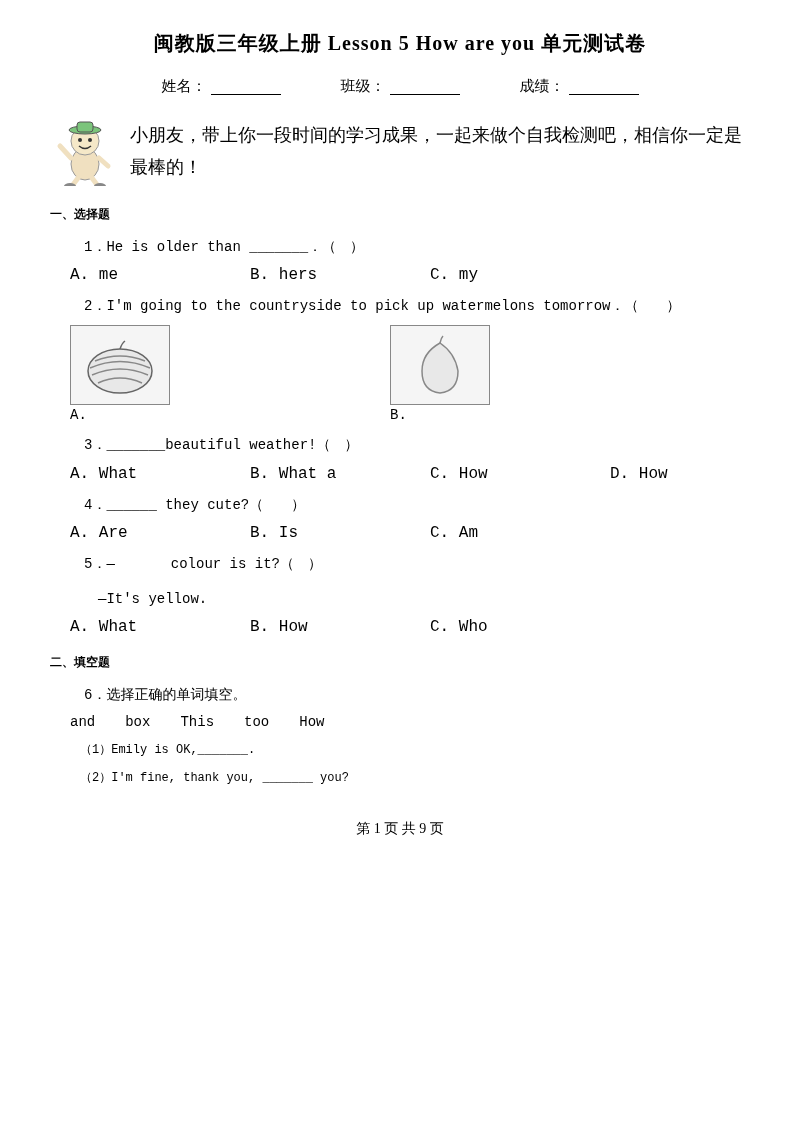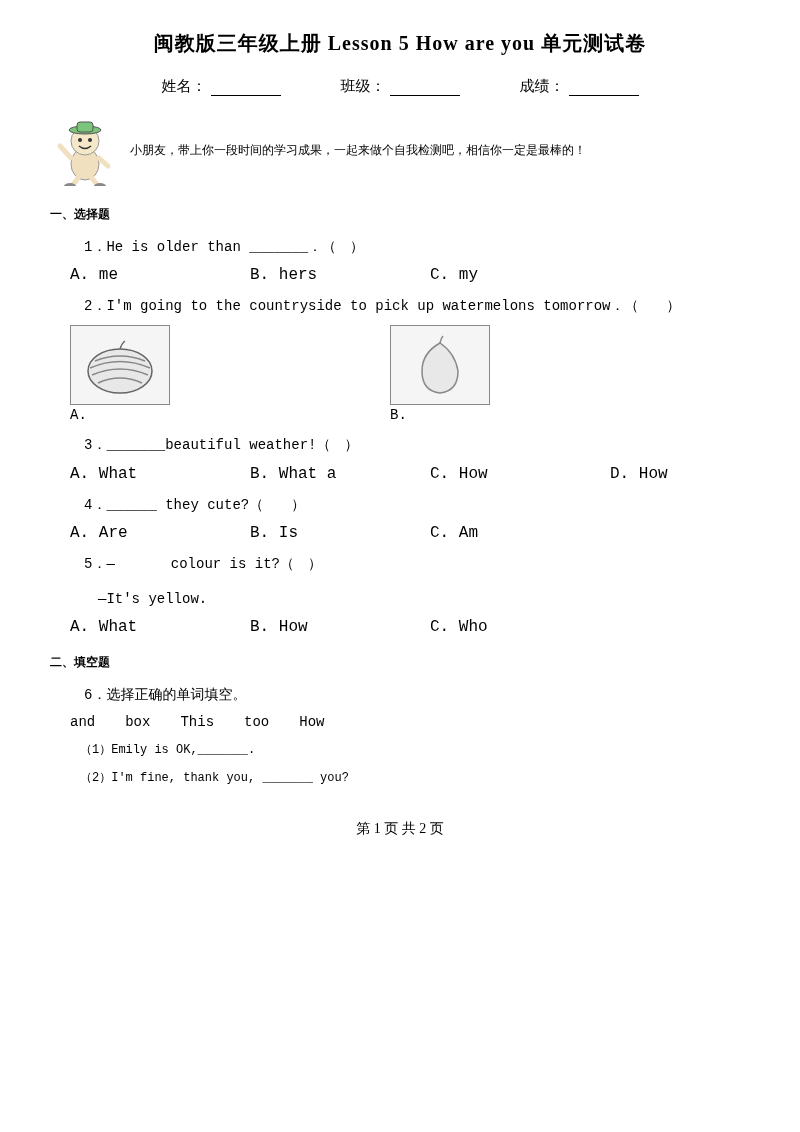--- a/index.html
+++ b/index.html
@@ -25,42 +25,42 @@
     }
     .info-row {
       display: flex;
       justify-content: center;
       gap: 60px;
       margin-bottom: 20px;
       font-size: 15px;
     }
     .info-item {
       display: flex;
-      align-items: flex-end;
+      align-items: flex-start;
       gap: 4px;
     }
     .underline {
       display: inline-block;
       border-bottom: 1px solid #000;
       min-width: 70px;
       height: 18px;
     }
     .mascot-row {
       display: flex;
       align-items: center;
       margin-bottom: 20px;
       gap: 10px;
     }
     .mascot-img {
       width: 70px;
       height: 70px;
       flex-shrink: 0;
     }
     .intro-text {
-      font-size: 12px;
+      font-size: 18px;
       line-height: 1.8;
     }
     .section-title {
       font-size: 12px;
       font-weight: bold;
       margin: 18px 0 12px 0;
     }
     .question-row {
       margin: 10px 0 6px 20px;
       font-size: 14px;
@@ -263,13 +263,13 @@
   <span>too</span>
   <span>How</span>
 </div>
 <div class="sub-question">
   <span>（1）Emily is OK,_______.</span>
 </div>
 <div class="sub-question">
   <span>（2）I'm fine, thank you, _______ you?</span>
 </div>
 
-<div class="page-footer">第 1 页 共 2 页</div>
+<div class="page-footer">第 1 页 共 9 页</div>
 
 </body></html>

